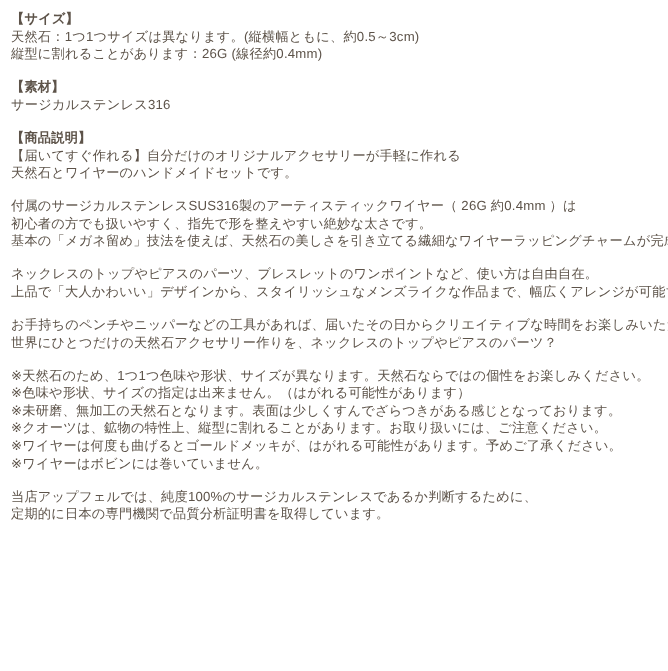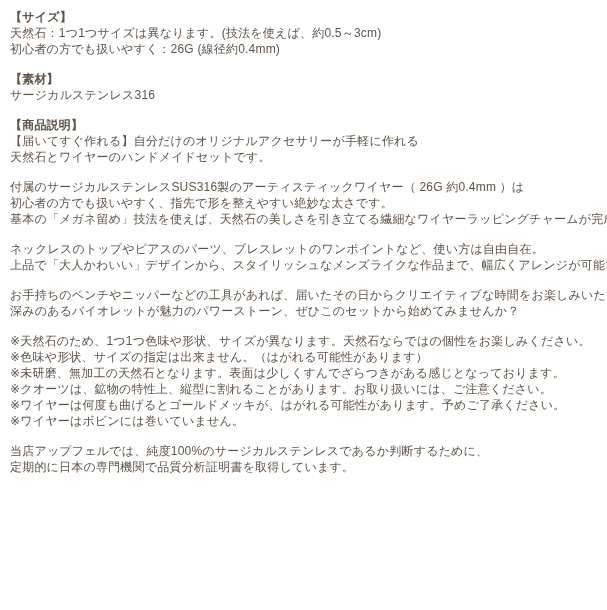--- a/index.html
+++ b/index.html
@@ -34,22 +34,22 @@
     white-space: nowrap;
   }
 </style>
 </head>
 <body>
 
 <div class="doc">
 
   <p class="para">
     <span class="heading">【サイズ】</span>
-    <span class="line">天然石：1つ1つサイズは異なります。(技法を使えば、約0.5～3cm)</span>
-    <span class="line">初心者の方でも扱いやすく：26G (線径約0.4mm)</span>
+    <span class="line">天然石：1つ1つサイズは異なります。(縦横幅ともに、約0.5～3cm)</span>
+    <span class="line">縦型に割れることがあります：26G (線径約0.4mm)</span>
   </p>
 
   <p class="para">
     <span class="heading">【素材】</span>
     <span class="line">サージカルステンレス316</span>
   </p>
 
   <p class="para">
     <span class="heading">【商品説明】</span>
     <span class="line">【届いてすぐ作れる】自分だけのオリジナルアクセサリーが手軽に作れる</span>
@@ -63,21 +63,21 @@
     <span class="line">基本の「メガネ留め」技法を使えば、天然石の美しさを引き立てる繊細なワイヤーラッピングチャームが完成します。</span>
   </p>
 
   <p class="para">
     <span class="line">ネックレスのトップやピアスのパーツ、ブレスレットのワンポイントなど、使い方は自由自在。</span>
     <span class="line">上品で「大人かわいい」デザインから、スタイリッシュなメンズライクな作品まで、幅広くアレンジが可能です。</span>
   </p>
 
   <p class="para">
     <span class="line">お手持ちのペンチやニッパーなどの工具があれば、届いたその日からクリエイティブな時間をお楽しみいただけます。</span>
-    <span class="line">深みのあるバイオレットが魅力のパワーストーン、ぜひこのセットから始めてみませんか？</span>
+    <span class="line">世界にひとつだけの天然石アクセサリー作りを、ネックレスのトップやピアスのパーツ？</span>
   </p>
 
   <p class="para">
     <span class="line">※天然石のため、1つ1つ色味や形状、サイズが異なります。天然石ならではの個性をお楽しみください。</span>
     <span class="line">※色味や形状、サイズの指定は出来ません。（はがれる可能性があります）</span>
     <span class="line">※未研磨、無加工の天然石となります。表面は少しくすんでざらつきがある感じとなっております。</span>
     <span class="line">※クオーツは、鉱物の特性上、縦型に割れることがあります。お取り扱いには、ご注意ください。</span>
     <span class="line">※ワイヤーは何度も曲げるとゴールドメッキが、はがれる可能性があります。予めご了承ください。</span>
     <span class="line">※ワイヤーはボビンには巻いていません。</span>
   </p>

